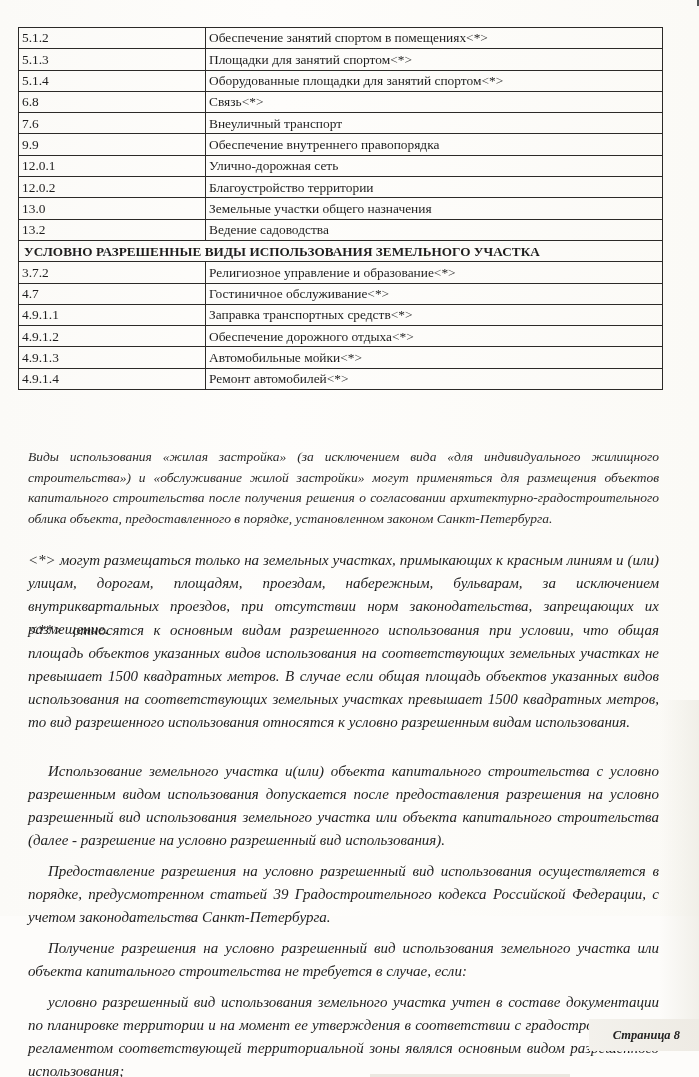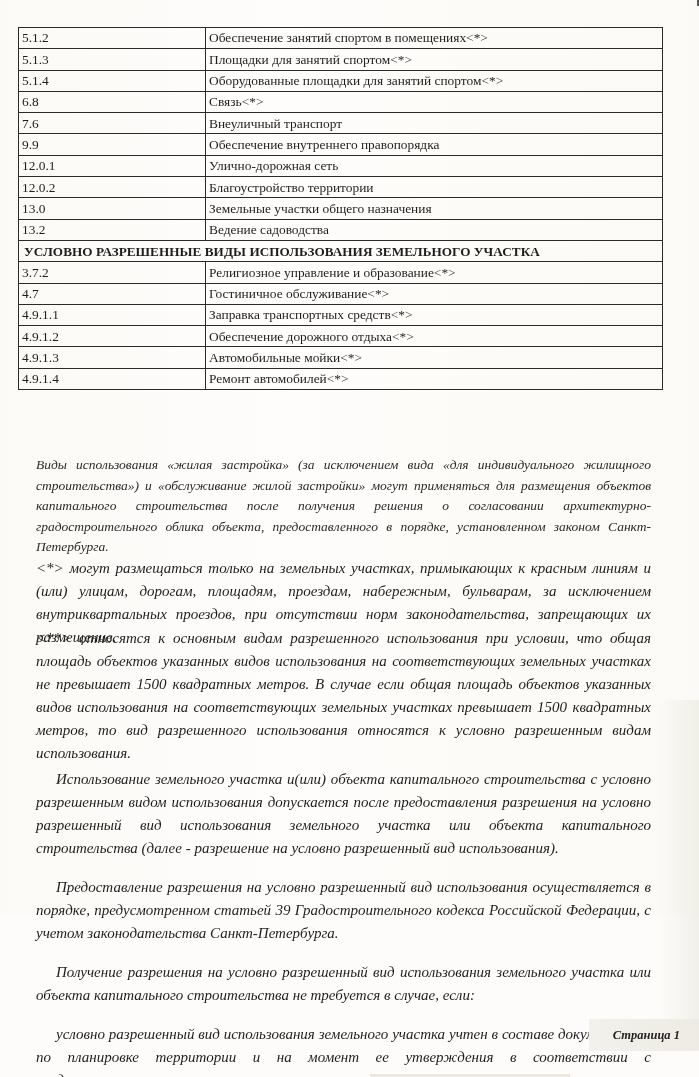--- a/index.html
+++ b/index.html
@@ -58,21 +58,21 @@
     .text-block {
       position: absolute;
       left: 20px;
       width: 647px;
       font-size: 15px;
       line-height: 23px;
       text-align: justify;
       font-style: italic;
     }
     .text-block p {
-      margin: 16px;
+      margin: 8px;
     }
     .italic-note {
       top: 439px;
       font-style: italic;
       font-size: 13.5px;
       line-height: 20.6px;
       color: #2a2a2a;
     }
     .footnote-1 {
       top: 541px;
@@ -212,15 +212,15 @@
   <div class="text-block body-text">
     <p>Использование земельного участка и(или) объекта капитального строительства с условно разрешенным видом использования допускается после предоставления разрешения на условно разрешенный вид использования земельного участка или объекта капитального строительства (далее - разрешение на условно разрешенный вид использования).</p>
     <p>Предоставление разрешения на условно разрешенный вид использования осуществляется в порядке, предусмотренном статьей 39 Градостроительного кодекса Российской Федерации, с учетом законодательства Санкт-Петербурга.</p>
     <p>Получение разрешения на условно разрешенный вид использования земельного участка или объекта капитального строительства не требуется в случае, если:</p>
     <p>условно разрешенный вид использования земельного участка учтен в составе документации по планировке территории и на момент ее утверждения в соответствии с градостроительным регламентом соответствующей территориальной зоны являлся основным видом разрешенного использования;</p>
     <p style="text-align-last: justify;">на земельном участке расположен объект капитального строительства и на дату выдачи</p>
   </div>
 
   <div class="scan-shadow-right"></div>
   <div class="page-footer"></div>
-  <div class="page-number">Страница 1</div>
+  <div class="page-number">Страница 8</div>
   <div class="scan-bottom-strip"></div>
 </div>
 
 </body></html>

